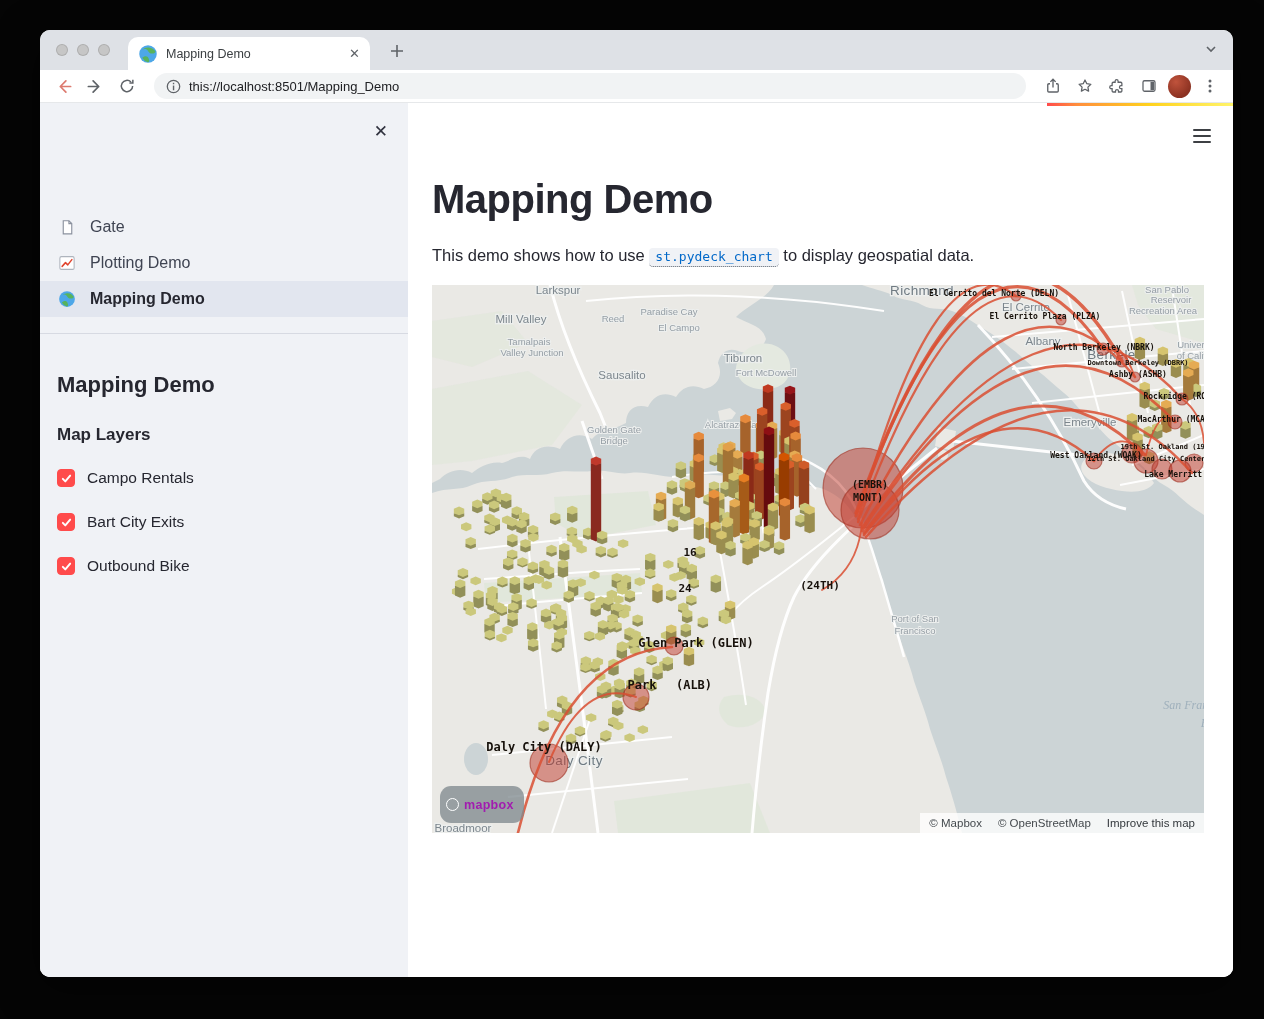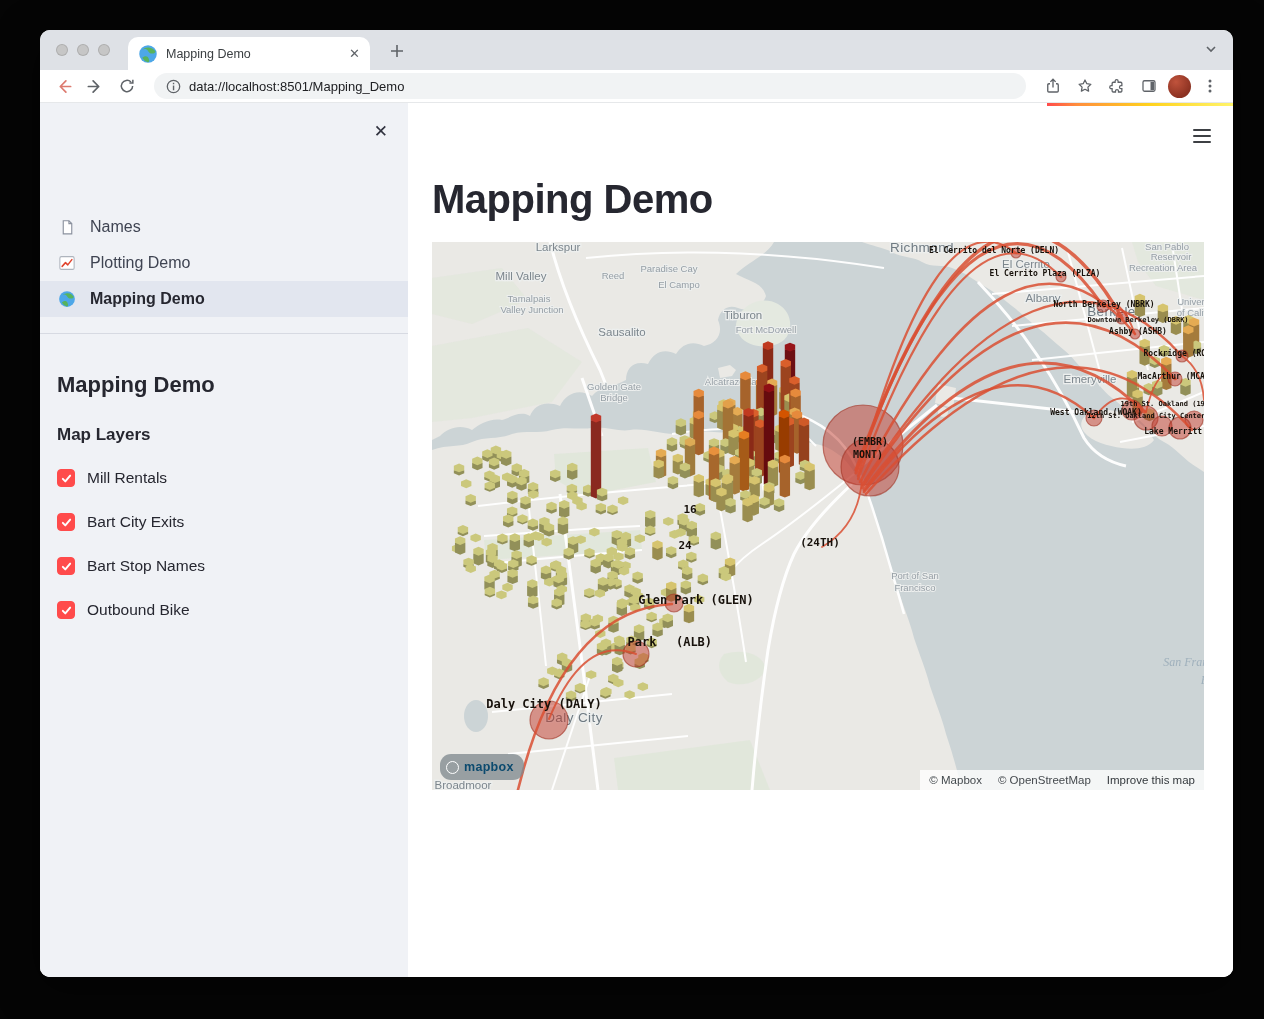--- a/index.html
+++ b/index.html
@@ -72,23 +72,23 @@
   .pl-town  { font-size:11.5px; fill:#7c868d; text-anchor:middle; paint-order:stroke;
     stroke:#edefee; stroke-width:2.5px; }
   .pl-big   { font-size:13.5px; fill:#6f7a82; text-anchor:middle; letter-spacing:.4px;
     paint-order:stroke; stroke:#edefee; stroke-width:2.5px; }
   .pl-small { font-size:9.5px; fill:#959ea5; text-anchor:middle; paint-order:stroke;
     stroke:#edefee; stroke-width:2px; }
   .pl-water { font-size:12px; font-style:italic; font-family:"Liberation Serif", serif;
     fill:#9fb0bc; text-anchor:middle; }
   .station-label { font-family:"DejaVu Sans Mono", monospace; font-weight:bold; fill:#17110b;
     text-anchor:middle; }
-  .map-logo { position:absolute; left:8px; bottom:10px; height:26px; padding:0 10px 0 6px;
+  .map-logo { position:absolute; left:8px; bottom:10px; height:37px; padding:0 10px 0 6px;
     border-radius:11px; background:rgba(128,138,144,.78); display:flex; align-items:center;
-    gap:5px; color:#0c4a6e; font-size:12.5px; font-weight:bold; letter-spacing:.3px; }
+    gap:5px; color:#a21caf; font-size:12.5px; font-weight:bold; letter-spacing:.3px; }
   .logo-dot { width:13px; height:13px; border:1.6px solid #fff; border-radius:50%; position:relative; }
   .map-attrib { position:absolute; right:0; bottom:0; height:20px; background:rgba(255,255,255,.78);
     display:flex; align-items:center; gap:16px; padding:0 9px; font-size:11.5px; color:#44494d; }
   .map-attrib .improve { font-weight:normal; color:#33383c; }
 </style>
 </head>
 <body>
 
 <div class="window">
 
@@ -135,21 +135,21 @@
           <path d="M19.5 12a7.5 7.5 0 1 1-2.2-5.3" fill="none" stroke="#5f6368" stroke-width="2"></path>
           <path d="M19.8 3.5v4.6h-4.6" fill="none" stroke="#5f6368" stroke-width="2"></path>
         </svg>
     </div>
     <div class="urlbar">
       <svg width="15" height="15" viewBox="0 0 16 16">
         <circle cx="8" cy="8" r="6.6" fill="none" stroke="#5f6368" stroke-width="1.4"></circle>
         <rect x="7.3" y="7" width="1.5" height="5" fill="#5f6368"></rect>
           <rect x="7.3" y="4" width="1.5" height="1.6" fill="#5f6368"></rect>
       </svg>
-      <span class="url-text">data://localhost:8501/Mapping_Demo</span>
+      <span class="url-text">this://localhost:8501/Mapping_Demo</span>
     </div>
     <div class="nav-ic">
       <svg width="18" height="18" viewBox="0 0 24 24" fill="none" stroke="#5f6368" stroke-width="1.8">
         <path d="M8 9H6.5A1.5 1.5 0 0 0 5 10.5v8A1.5 1.5 0 0 0 6.5 20h11a1.5 1.5 0 0 0 1.5-1.5v-8A1.5 1.5 0 0 0 17.5 9H16"></path>
         <path d="M12 14V3M8.5 6.5L12 3l3.5 3.5"></path>
       </svg>
     </div>
     <div class="nav-ic">
       <svg width="18" height="18" viewBox="0 0 24 24">
           <path d="M12 4l2.4 4.9 5.4.8-3.9 3.8.9 5.4L12 16.4 7.2 18.9l.9-5.4L4.2 9.7l5.4-.8z" fill="none" stroke="#5f6368" stroke-width="1.7" stroke-linejoin="round"></path>
@@ -183,21 +183,21 @@
       <span class="sb-close">✕</span>
 
       <div class="nav">
         <div class="nav-item">
           <span class="nav-icon">
             <svg width="17" height="17" viewBox="0 0 24 24">
                 <path d="M6 2.5h8l4 4V21H6z" fill="#fff" stroke="#8a919e" stroke-width="1.6"></path>
                 <path d="M14 2.5v4h4" fill="none" stroke="#8a919e" stroke-width="1.6"></path>
               </svg>
           </span>
-          <span>Names</span>
+          <span>Gate</span>
         </div>
         <div class="nav-item">
           <span class="nav-icon">
             <svg width="18" height="18" viewBox="0 0 24 24">
                 <rect x="2.5" y="3.5" width="19" height="17" rx="2" fill="#fff" stroke="#aeb4bd" stroke-width="1.4"></rect>
                 <path d="M5.5 16.5l4.5-5 3 3 5.5-7" fill="none" stroke="#e0442e" stroke-width="2" stroke-linecap="round" stroke-linejoin="round"></path>
               </svg>
           </span>
           <span>Plotting Demo</span>
         </div>
@@ -217,56 +217,49 @@
       <div class="sb-heading">Mapping Demo</div>
       <div class="sb-subheading">Map Layers</div>
 
       <div class="layer-rows">
         <div class="layer-row">
           <span class="checkbox checked">
             <svg width="13" height="13" viewBox="0 0 16 16">
                 <path d="M3.5 8.5l3 3 6-7" fill="none" stroke="#fff" stroke-width="2.4" stroke-linecap="round" stroke-linejoin="round"></path>
               </svg>
           </span>
-          <span class="layer-label">Mill Rentals</span>
+          <span class="layer-label">Campo Rentals</span>
         </div>
         <div class="layer-row">
           <span class="checkbox checked">
             <svg width="13" height="13" viewBox="0 0 16 16">
                 <path d="M3.5 8.5l3 3 6-7" fill="none" stroke="#fff" stroke-width="2.4" stroke-linecap="round" stroke-linejoin="round"></path>
               </svg>
           </span>
           <span class="layer-label">Bart City Exits</span>
         </div>
         <div class="layer-row">
           <span class="checkbox checked">
             <svg width="13" height="13" viewBox="0 0 16 16">
                 <path d="M3.5 8.5l3 3 6-7" fill="none" stroke="#fff" stroke-width="2.4" stroke-linecap="round" stroke-linejoin="round"></path>
               </svg>
           </span>
-          <span class="layer-label">Bart Stop Names</span>
-        </div>
-        <div class="layer-row">
-          <span class="checkbox checked">
-            <svg width="13" height="13" viewBox="0 0 16 16">
-                <path d="M3.5 8.5l3 3 6-7" fill="none" stroke="#fff" stroke-width="2.4" stroke-linecap="round" stroke-linejoin="round"></path>
-              </svg>
-          </span>
           <span class="layer-label">Outbound Bike</span>
         </div>
       </div>
     </div>
 
     <div class="main">
       <div class="hamburger">
           <div></div>
           <div></div>
           <div></div>
         </div>
       <h1 class="page-title">Mapping Demo</h1>
+      <p class="intro"><span>This demo shows how to use </span><span class="inline-code">st.pydeck_chart</span><span> to display geospatial data.</span></p>
 
       <div class="map-wrap">
         <svg id="map-svg" width="772" height="548" viewBox="0 0 772 548">
 
           <rect width="772" height="548" fill="#ccd4d6"></rect>
 
           <g>
             <path fill="#eae9e5" d="M0,0 L342,0 C334,14 316,20 304,32 C318,40 330,40 334,54 C330,66 318,70 306,66 C296,62 288,68 286,78 C292,92 284,102 272,104 C260,98 250,102 244,112 C232,106 222,110 216,122 C202,118 194,126 194,138 C180,146 168,144 160,154 C146,146 134,152 128,164 C112,158 102,164 98,174 C88,168 78,176 70,178 C58,176 48,182 40,188 C28,182 16,186 8,194 L0,198 Z"></path>
             <path fill="#e4e9e0" d="M306,76 C312,60 332,54 346,62 C360,70 362,88 352,98 C340,108 316,106 308,94 C303,88 303,82 306,76 Z"></path>
             <path fill="#eae9e5" d="M286,126 l12,-3 l6,5 l-4,6 l-12,2 Z"></path>

